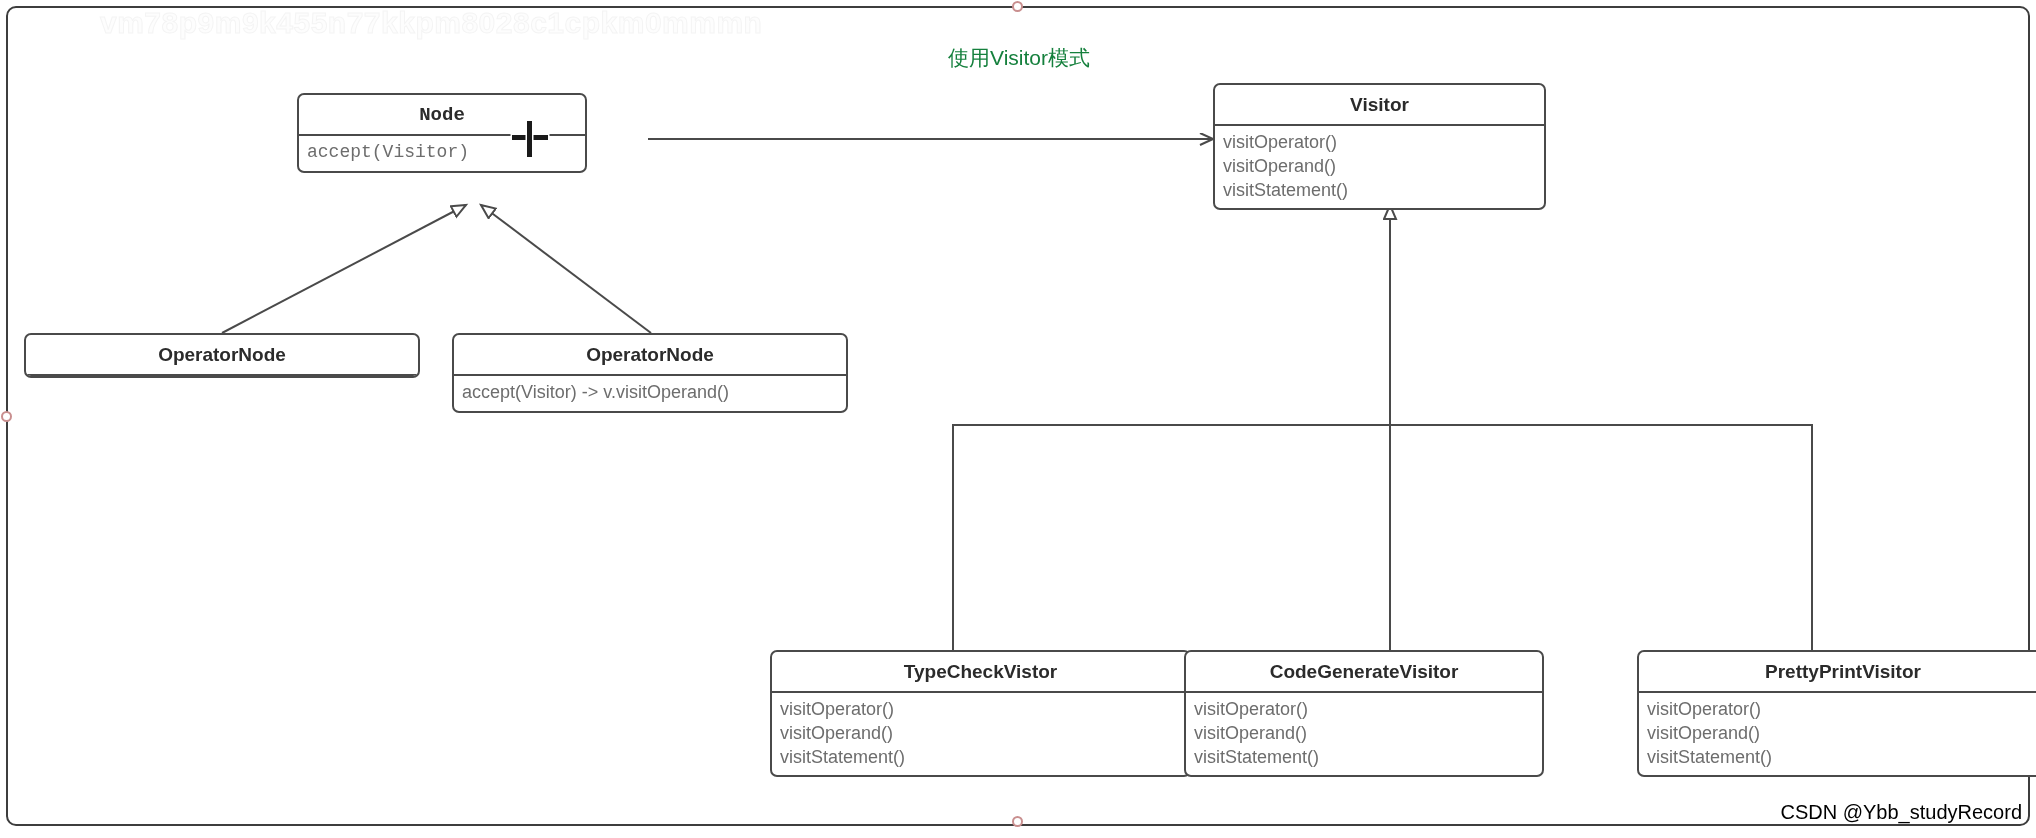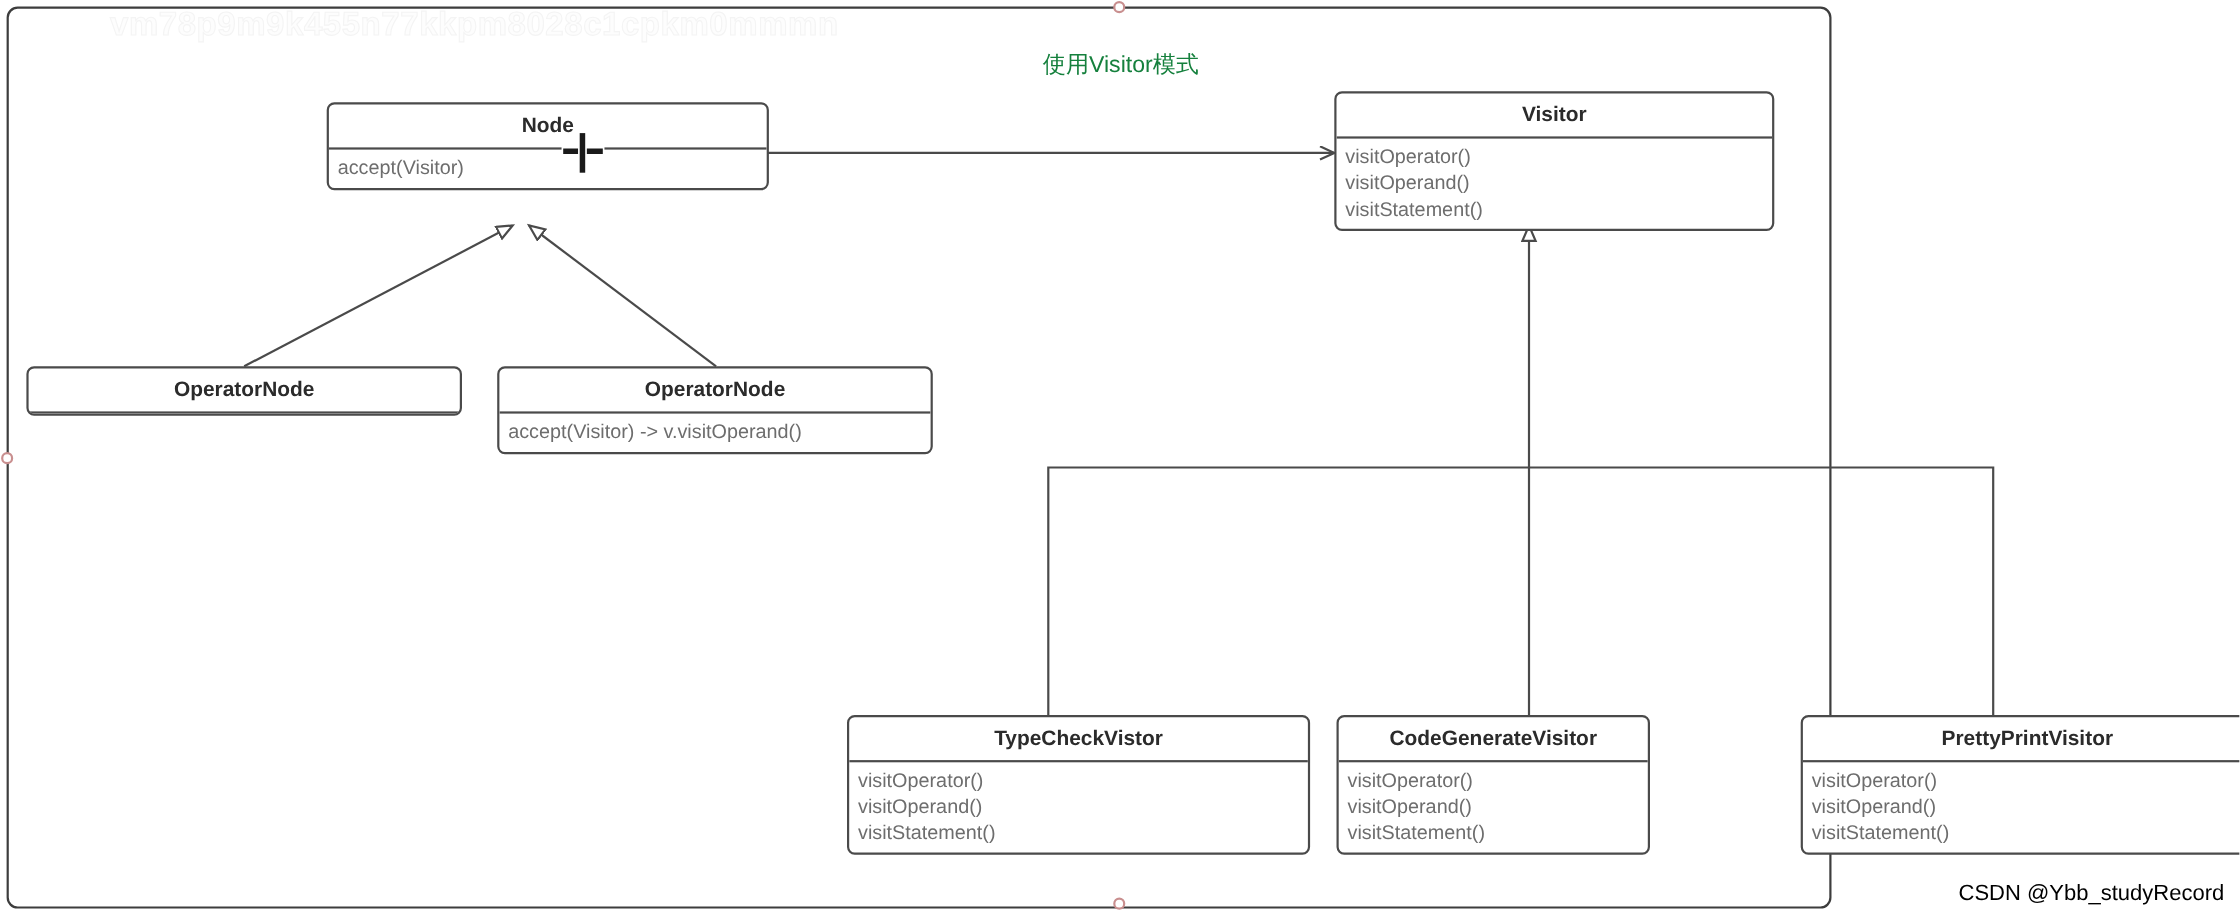--- a/index.html
+++ b/index.html
@@ -15,21 +15,21 @@
     height: 838px;
     background: #ffffff;
     overflow: hidden;
   }
 
   
   #canvas-frame {
     position: absolute;
     left: 6px;
     top: 6px;
-    width: 1659px;
+    width: 2024px;
     height: 820px;
     border: 2px solid #3d3d3d;
     border-radius: 10px;
     background: #ffffff;
   }
 
   
   .top-watermark {
     position: absolute;
     left: 92px;
@@ -173,28 +173,28 @@
     <line x1="651" y1="333" x2="481" y2="205" stroke="#4a4a4a" stroke-width="2" marker-end="url(#hollow-tri)"></line>
 
     
     <polyline points="953,650 953,425 1812,425 1812,650" fill="none" stroke="#4a4a4a" stroke-width="2"></polyline>
     
     <line x1="1390" y1="650" x2="1390" y2="425" stroke="#4a4a4a" stroke-width="2"></line>
     
     <line x1="1390" y1="425" x2="1390" y2="205" stroke="#4a4a4a" stroke-width="2" marker-end="url(#hollow-tri)"></line>
   </svg>
 
-  <div class="uml-class" style="left:297px; top:93px; width:402px;">
+  <div class="uml-class" style="left:297px; top:93px; width:290px;font-family:Liberation Mono, monospace;">
     <div class="uml-title">Node</div>
     <div class="uml-members">
       <div class="uml-member">accept(Visitor)</div>
     </div>
   </div>
 
-  <div class="uml-class" style="left:1213px; top:83px; width:400px;">
+  <div class="uml-class" style="left:1213px; top:83px; width:333px;">
     <div class="uml-title">Visitor</div>
     <div class="uml-members">
       <div class="uml-member">visitOperator()</div>
       <div class="uml-member">visitOperand()</div>
       <div class="uml-member">visitStatement()</div>
     </div>
   </div>
 
   <div class="uml-class" style="left:24px; top:333px; width:396px;">
     <div class="uml-title">OperatorNode</div>
@@ -209,21 +209,21 @@
 
   <div class="uml-class" style="left:770px; top:650px; width:421px;">
     <div class="uml-title">TypeCheckVistor</div>
     <div class="uml-members">
       <div class="uml-member">visitOperator()</div>
       <div class="uml-member">visitOperand()</div>
       <div class="uml-member">visitStatement()</div>
     </div>
   </div>
 
-  <div class="uml-class" style="left:1215px; top:650px; width:285px;">
+  <div class="uml-class" style="left:1184px; top:650px; width:360px;">
     <div class="uml-title">CodeGenerateVisitor</div>
     <div class="uml-members">
       <div class="uml-member">visitOperator()</div>
       <div class="uml-member">visitOperand()</div>
       <div class="uml-member">visitStatement()</div>
     </div>
   </div>
 
   <div class="uml-class" style="left:1637px; top:650px; width:412px;">
     <div class="uml-title">PrettyPrintVisitor</div>

